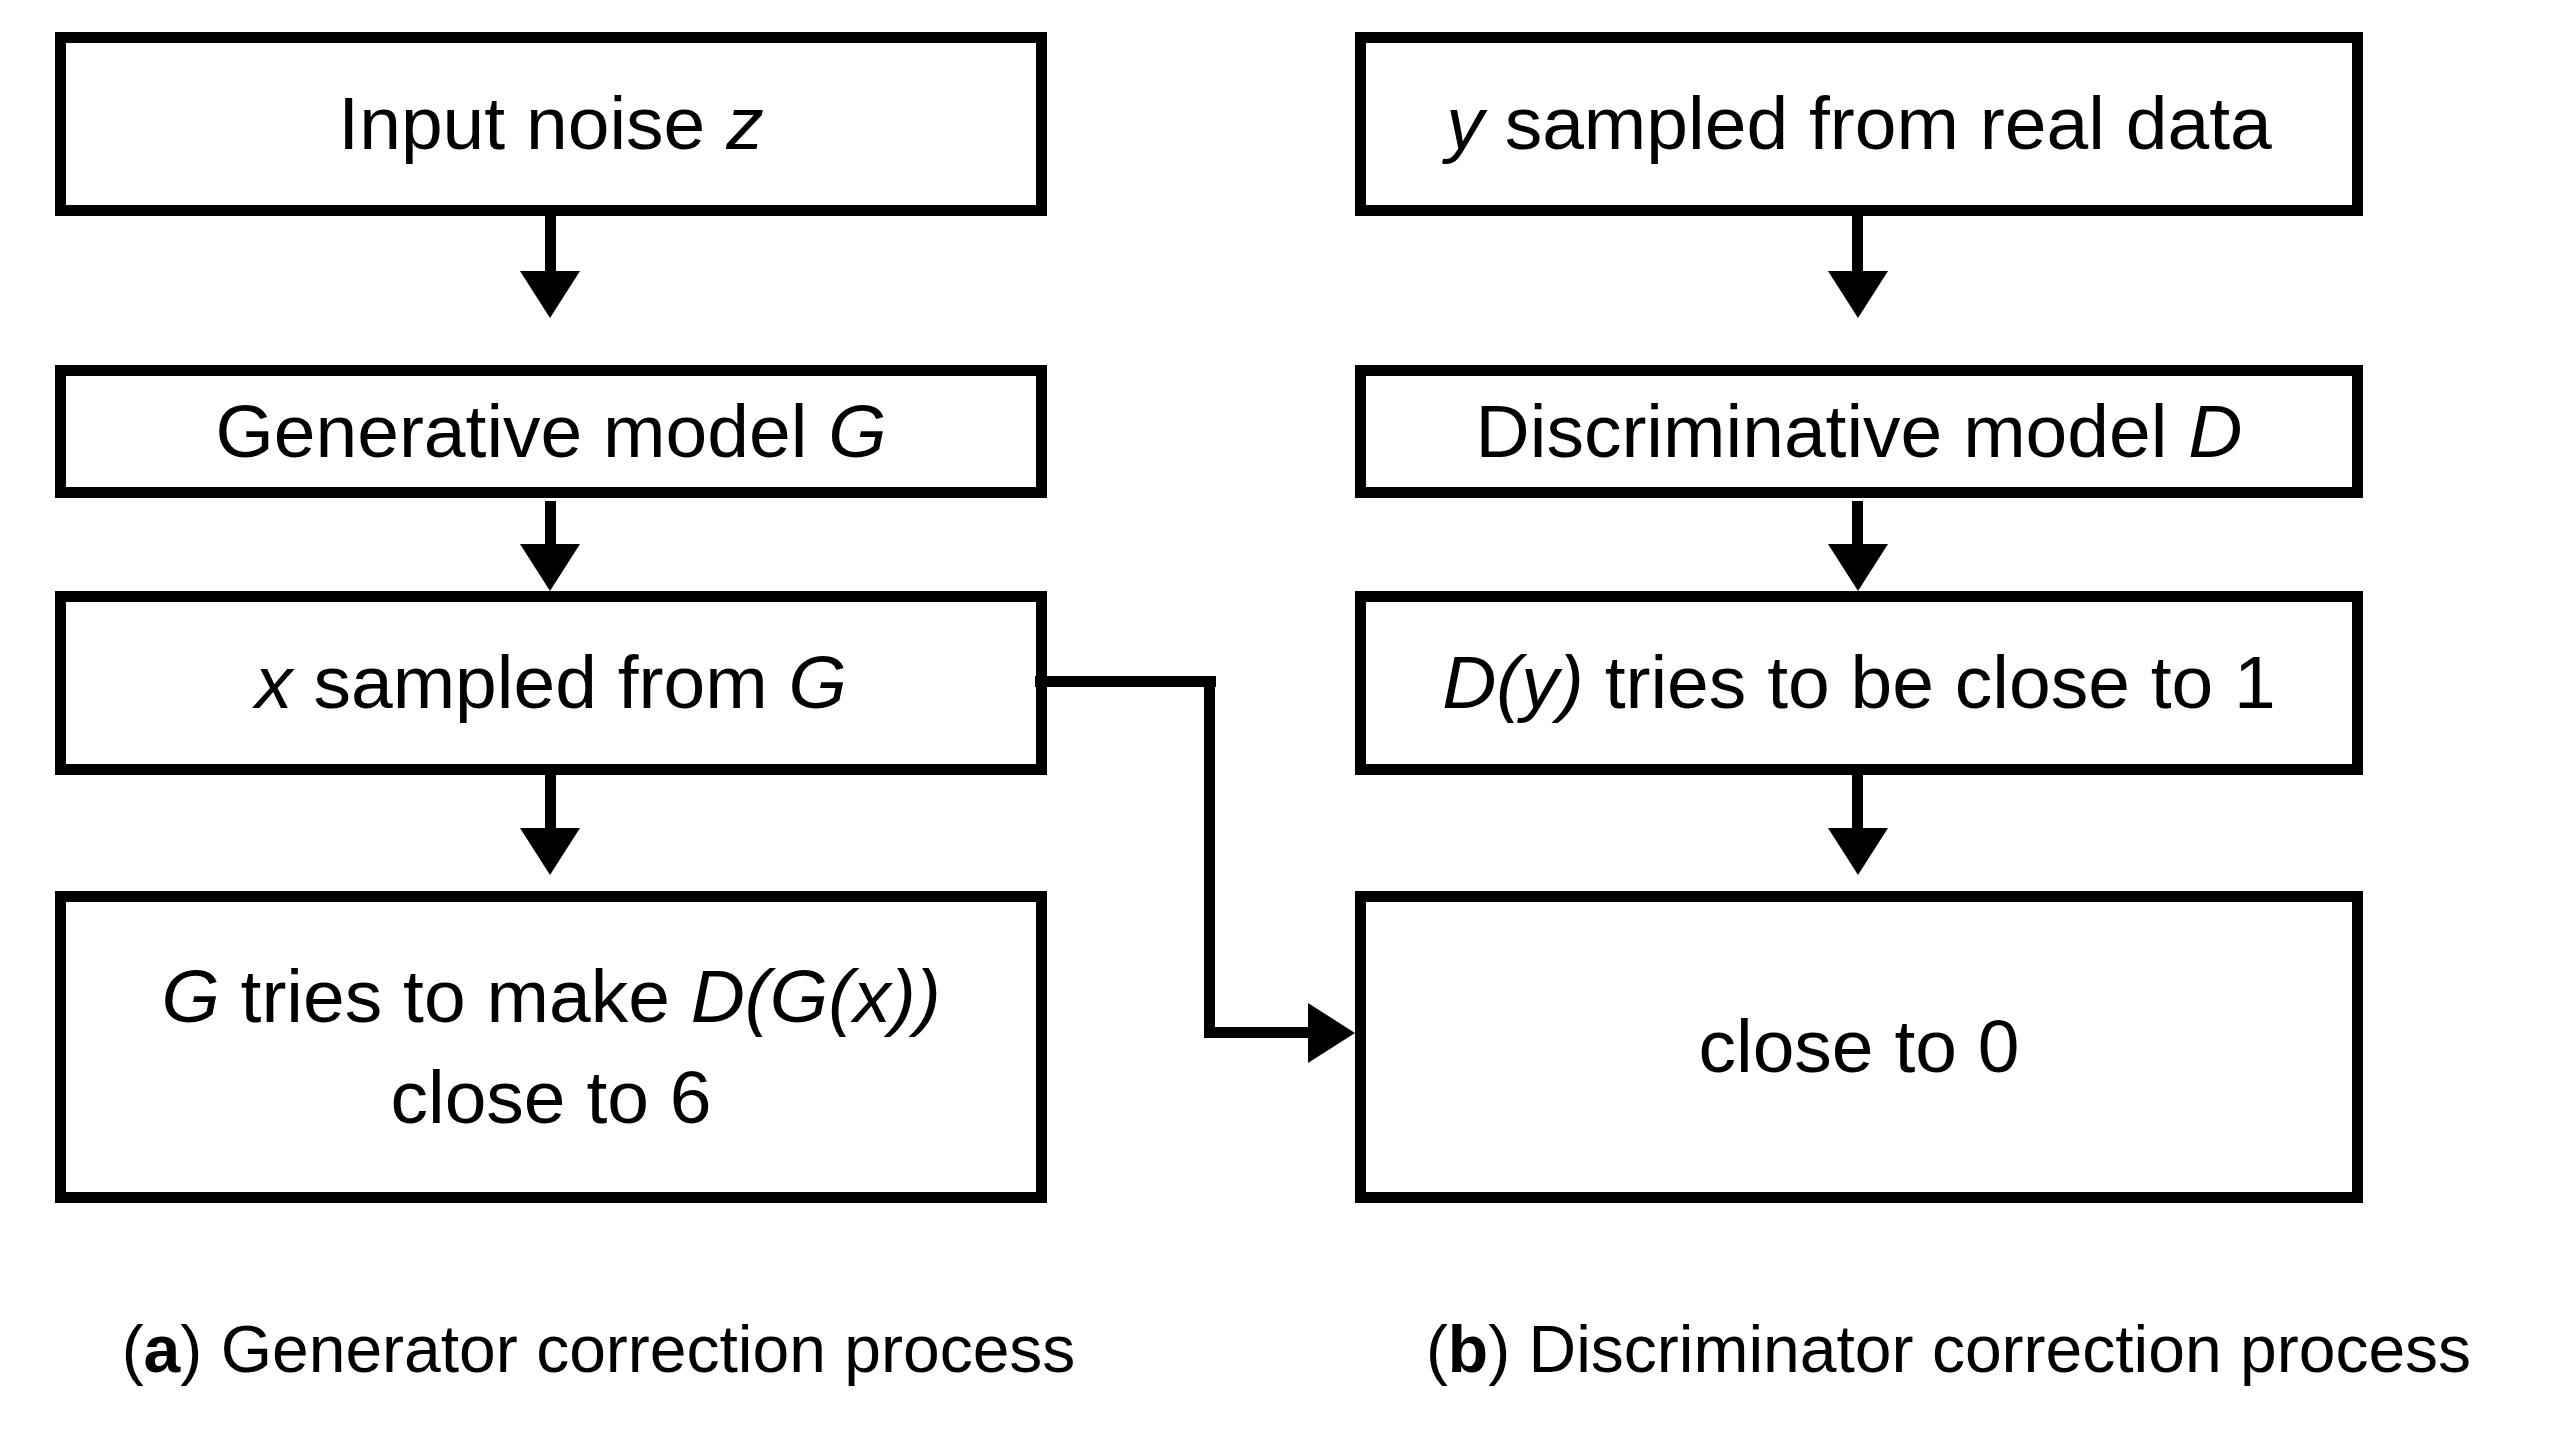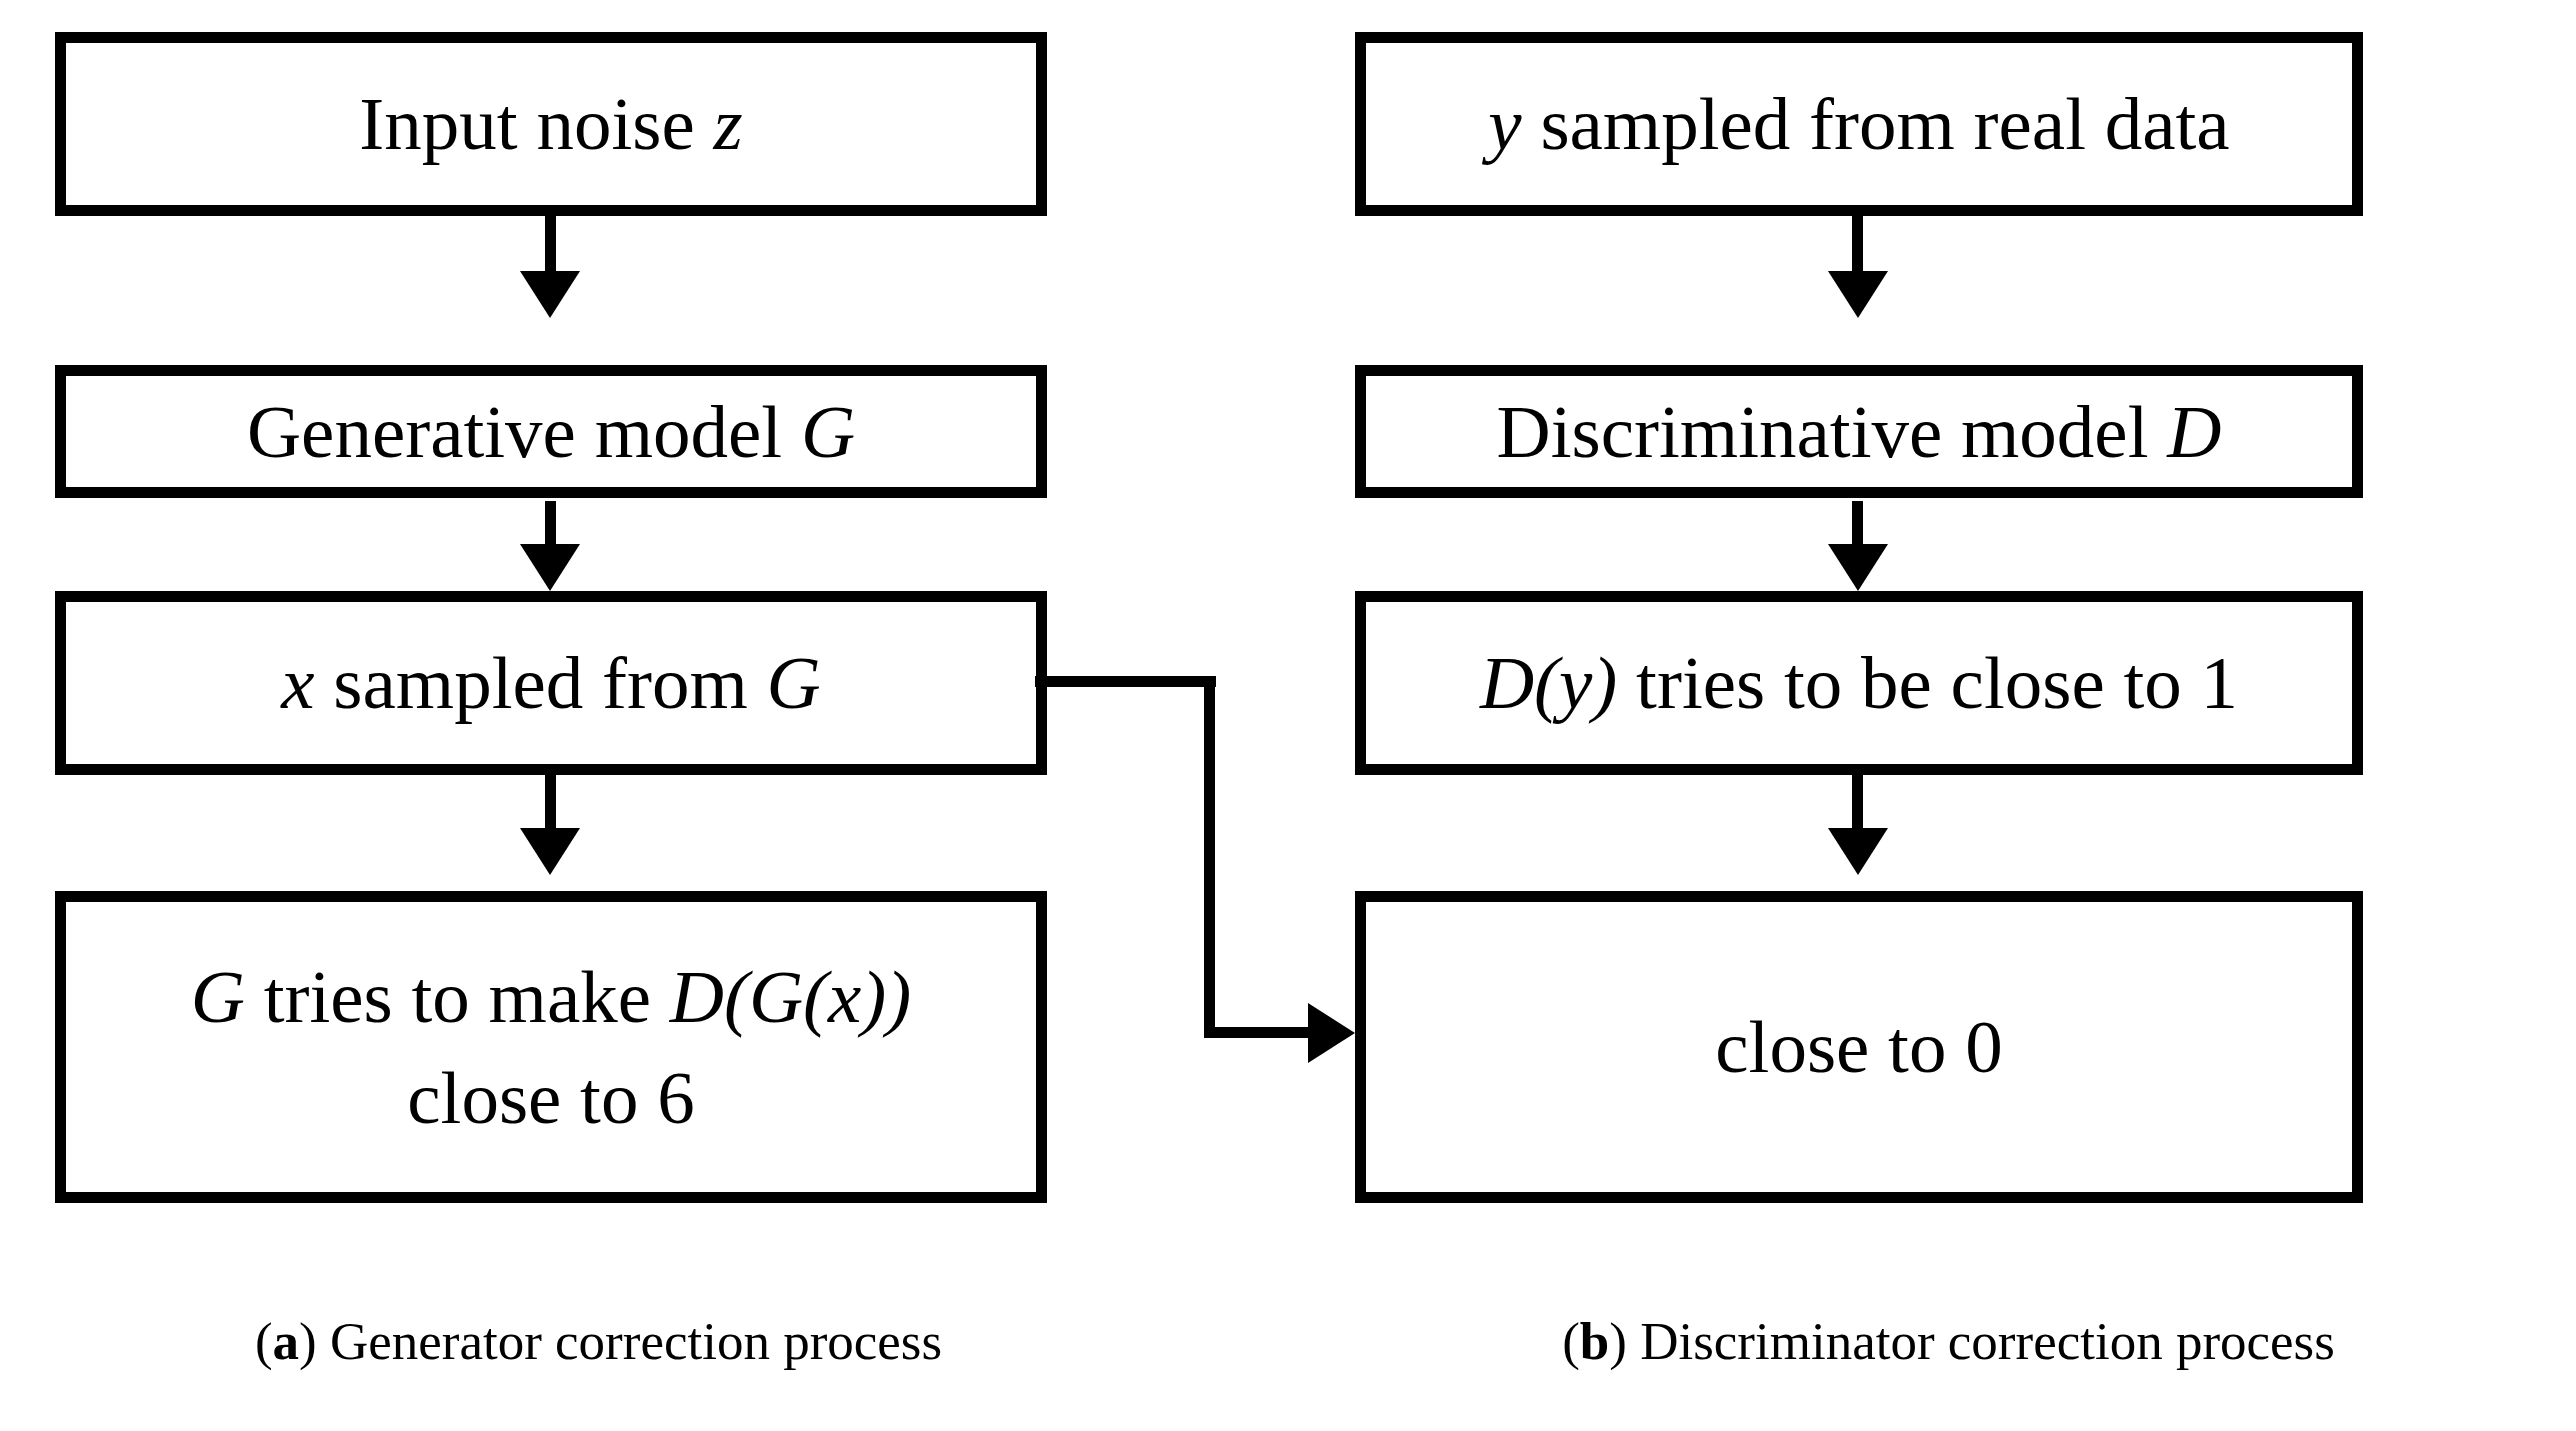--- a/index.html
+++ b/index.html
@@ -5,21 +5,21 @@
   html, body {
     margin: 0;
     padding: 0;
     background: #ffffff;
   }
   #figure-canvas {
     position: relative;
     width: 2576px;
     height: 1431px;
     background: #ffffff;
-    font-family: Liberation Serif, serif;
+    font-family: Liberation Sans, sans-serif;
     color: #000000;
     overflow: hidden;
   }
   .box {
     position: absolute;
     box-sizing: border-box;
     border: 11.3px solid #000000;
     background: #ffffff;
     display: flex;
     flex-direction: column;
@@ -57,21 +57,21 @@
   .head-right {
     position: absolute;
     width: 0; height: 0;
     border-top: 30px solid transparent;
     border-bottom: 30px solid transparent;
     border-left: 47px solid #000000;
   }
   .caption {
     position: absolute;
     top: 1310px;
-    font-size: 53px;
+    font-size: 66px;
     line-height: 1.2;
     text-align: center;
     white-space: nowrap;
   }
   .cap-a { left: 0;     width: 1197px; }
   .cap-b { left: 1321px; width: 1255px; }
   .cap-letter { font-weight: bold; }
 </style>
 </head>
 <body>

